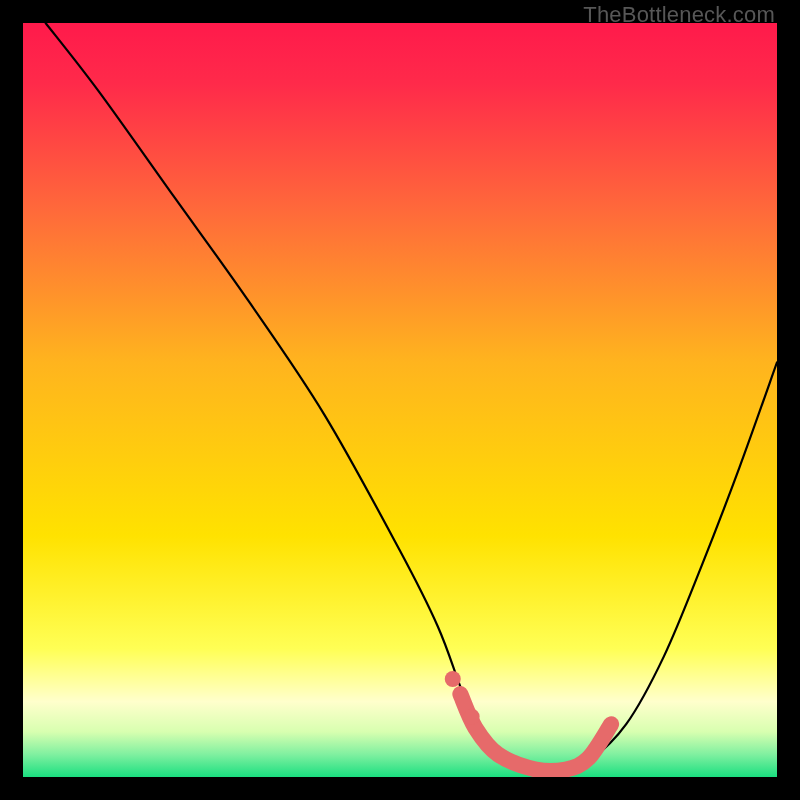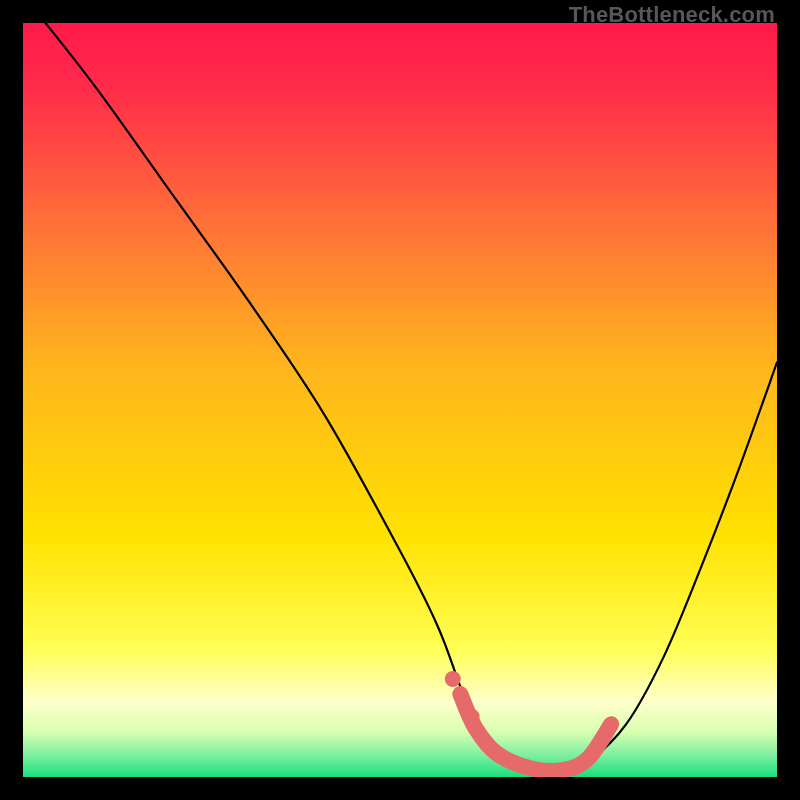--- a/index.html
+++ b/index.html
@@ -1,18 +1,18 @@
 <!DOCTYPE html>
 <html><head>
 <meta charset="utf-8">
 <style>
   html,body{margin:0;padding:0;width:800px;height:800px;background:#000;overflow:hidden;font-family:Arial,Helvetica,sans-serif}
   .frame{position:absolute;left:0;top:0;width:800px;height:800px;background:#000}
   .plot{position:absolute;left:23px;top:23px;width:754px;height:754px}
-  .watermark{position:absolute;top:2px;right:25px;font-size:22px;font-weight:700;color:#575757;letter-spacing:0.2px}
+  .watermark{position:absolute;top:2px;right:25px;font-size:22px;font-weight:400;color:#575757;letter-spacing:0.2px}
   svg{display:block}
 </style>
 </head>
 <body>
 
 <div class="frame">
   <div class="watermark">TheBottleneck.com</div>
   <div class="plot">
     <svg id="svg" width="754" height="754" viewBox="0 0 754 754">
         <defs>

